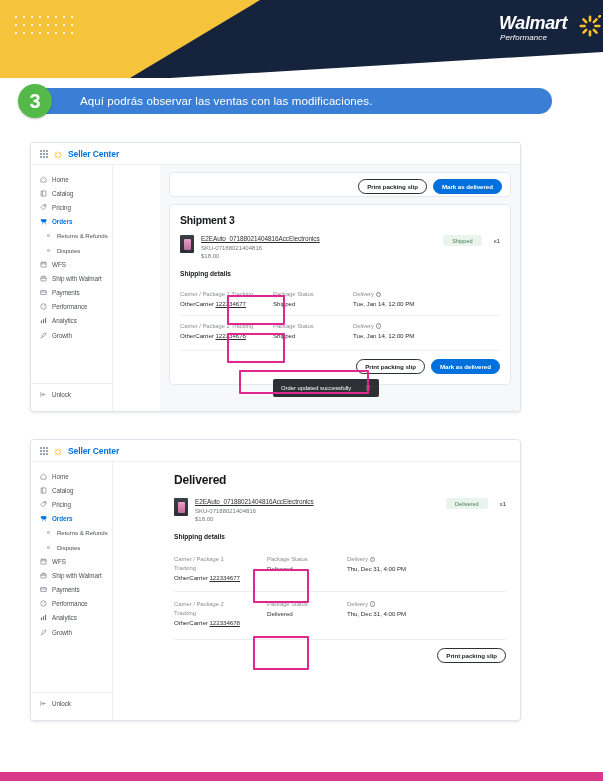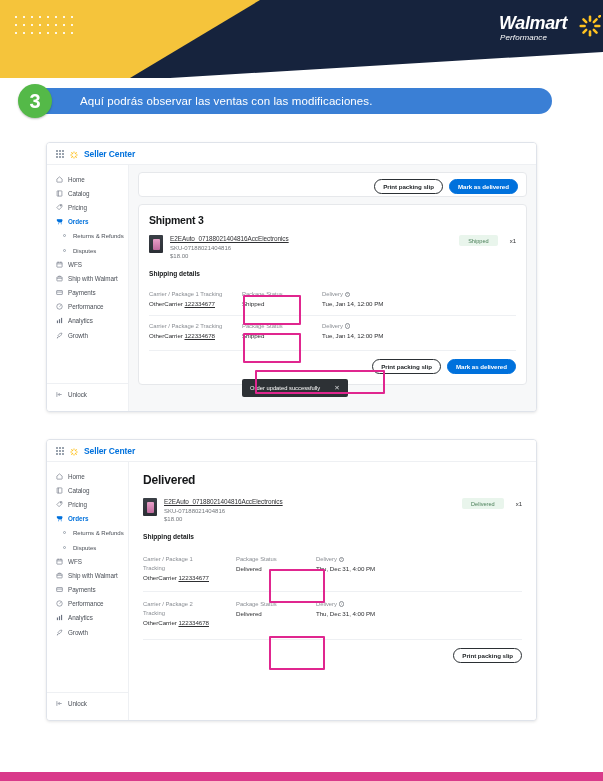--- a/index.html
+++ b/index.html
@@ -74,41 +74,40 @@
   }
 
   
   .panel {
     position: absolute;
     background: #ffffff;
     border: 1px solid #dfe3ea;
     border-radius: 4px;
     overflow: hidden;
     box-shadow: 0 1px 3px rgba(0,0,0,.10);
-    margin-left: 16px;
   }
   #panel-1 { left: 30px; top: 142px; width: 491px; height: 270px; }
   #panel-2 { left: 30px; top: 439px; width: 491px; height: 282px; }
 
   .sc-topbar {
     height: 22px; background: #ffffff;
     border-bottom: 1px solid #eef0f3;
     display: flex; align-items: center; gap: 6px;
     padding-left: 9px;
   }
   .grid-icon {
     display: grid; grid-template-columns: repeat(3, 2px);
     grid-template-rows: repeat(3, 2px); gap: 1px;
   }
   .grid-icon i { width: 2px; height: 2px; background: #9aa3ae; display: block; }
   .sc-brand {
     font-size: 8.5px; font-weight: bold; color: #0071dc;
     letter-spacing: -.1px;
   }
-  .sc-body { display: flex; height: calc(100% - 22px); }
+  .sc-body { display: flex; height: calc(100% - 22px); gap: 47px; }
 
   
   .sc-side {
     width: 82px; border-right: 1px solid #eef0f3;
     background: #ffffff; padding-top: 7px;
     display: flex; flex-direction: column;
     position: relative;
   }
   .nav-item {
     display: flex; align-items: center; gap: 5px;

